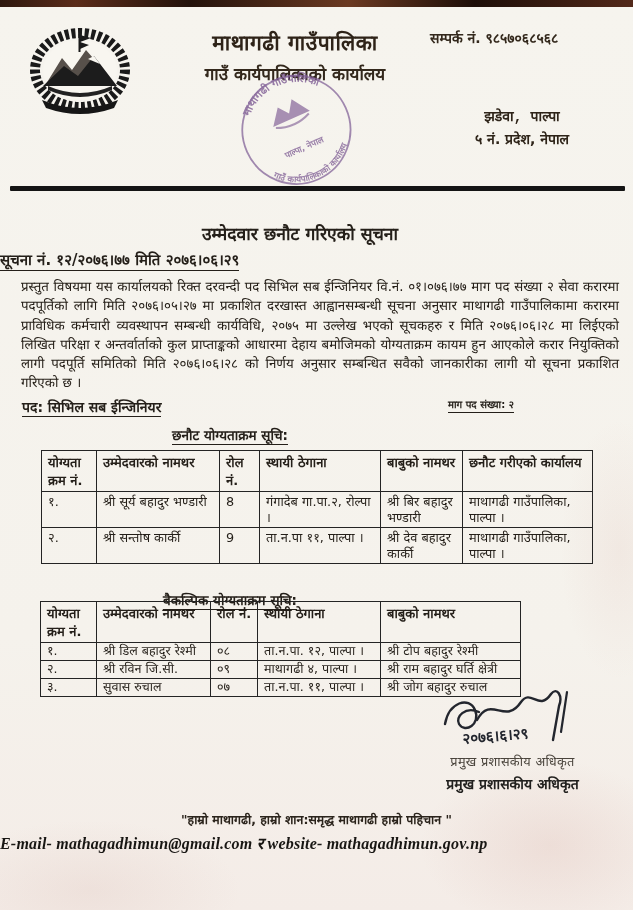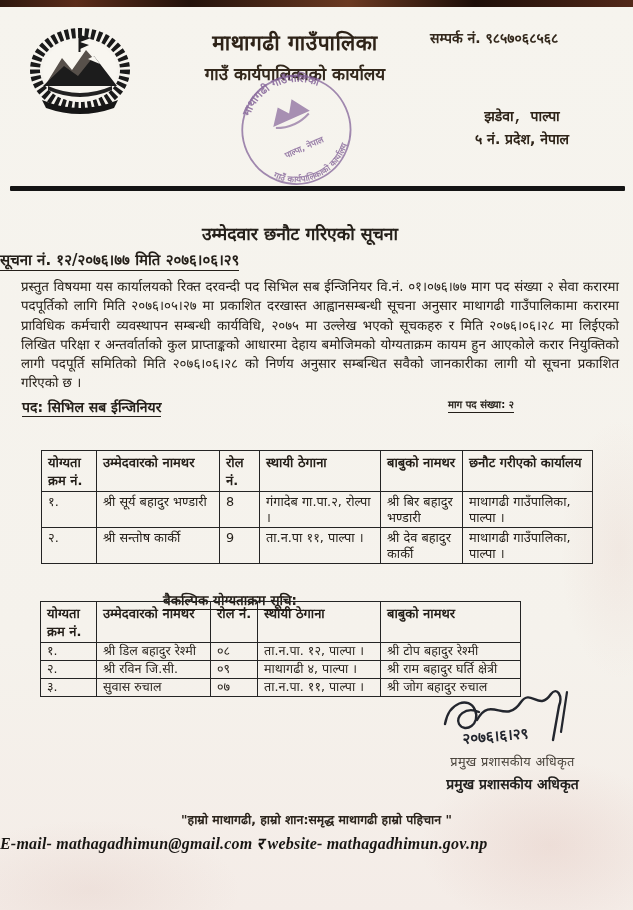--- a/index.html
+++ b/index.html
@@ -139,20 +139,23 @@
     <span>सूचना नं. १२/२०७६।७७ मिति २०७६।०६।२९</span>
   </div>
 
   <div class="body-par">प्रस्तुत विषयमा यस कार्यालयको रिक्त दरवन्दी पद सिभिल सब ईन्जिनियर वि.नं. ०१।०७६।७७ माग पद संख्या २  सेवा करारमा पदपूर्तिको लागि मिति २०७६।०५।२७ मा प्रकाशित दरखास्त आह्वानसम्बन्धी सूचना अनुसार माथागढी गाउँपालिकामा करारमा प्राविधिक कर्मचारी व्यवस्थापन सम्बन्धी कार्यविधि, २०७५ मा उल्लेख भएको सूचकहरु र मिति २०७६।०६।२८ मा लिईएको लिखित परिक्षा र अन्तर्वार्ताको कुल प्राप्ताङ्कको आधारमा देहाय बमोजिमको योग्यताक्रम कायम हुन आएकोले करार नियुक्तिको लागी पदपूर्ति समितिको मिति २०७६।०६।२८ को निर्णय अनुसार सम्बन्धित सवैको जानकारीका लागी यो सूचना प्रकाशित गरिएको छ ।</div>
 
   <div class="post-line">
     <span class="post-label">पद: सिभिल सब ईन्जिनियर</span>
     <span class="demand-label">माग पद संख्या: २</span>
   </div>
 
+  <div class="tbl-heading h-sel">
+    <span>छनौट योग्यताक्रम सूचि:</span>
+  </div>
 
   <table class="t-sel">
     <colgroup>
       <col style="width:55px">
         <col style="width:123px">
         <col style="width:40px">
       <col style="width:121px">
         <col style="width:82px">
         <col style="width:130px">
     </colgroup>

